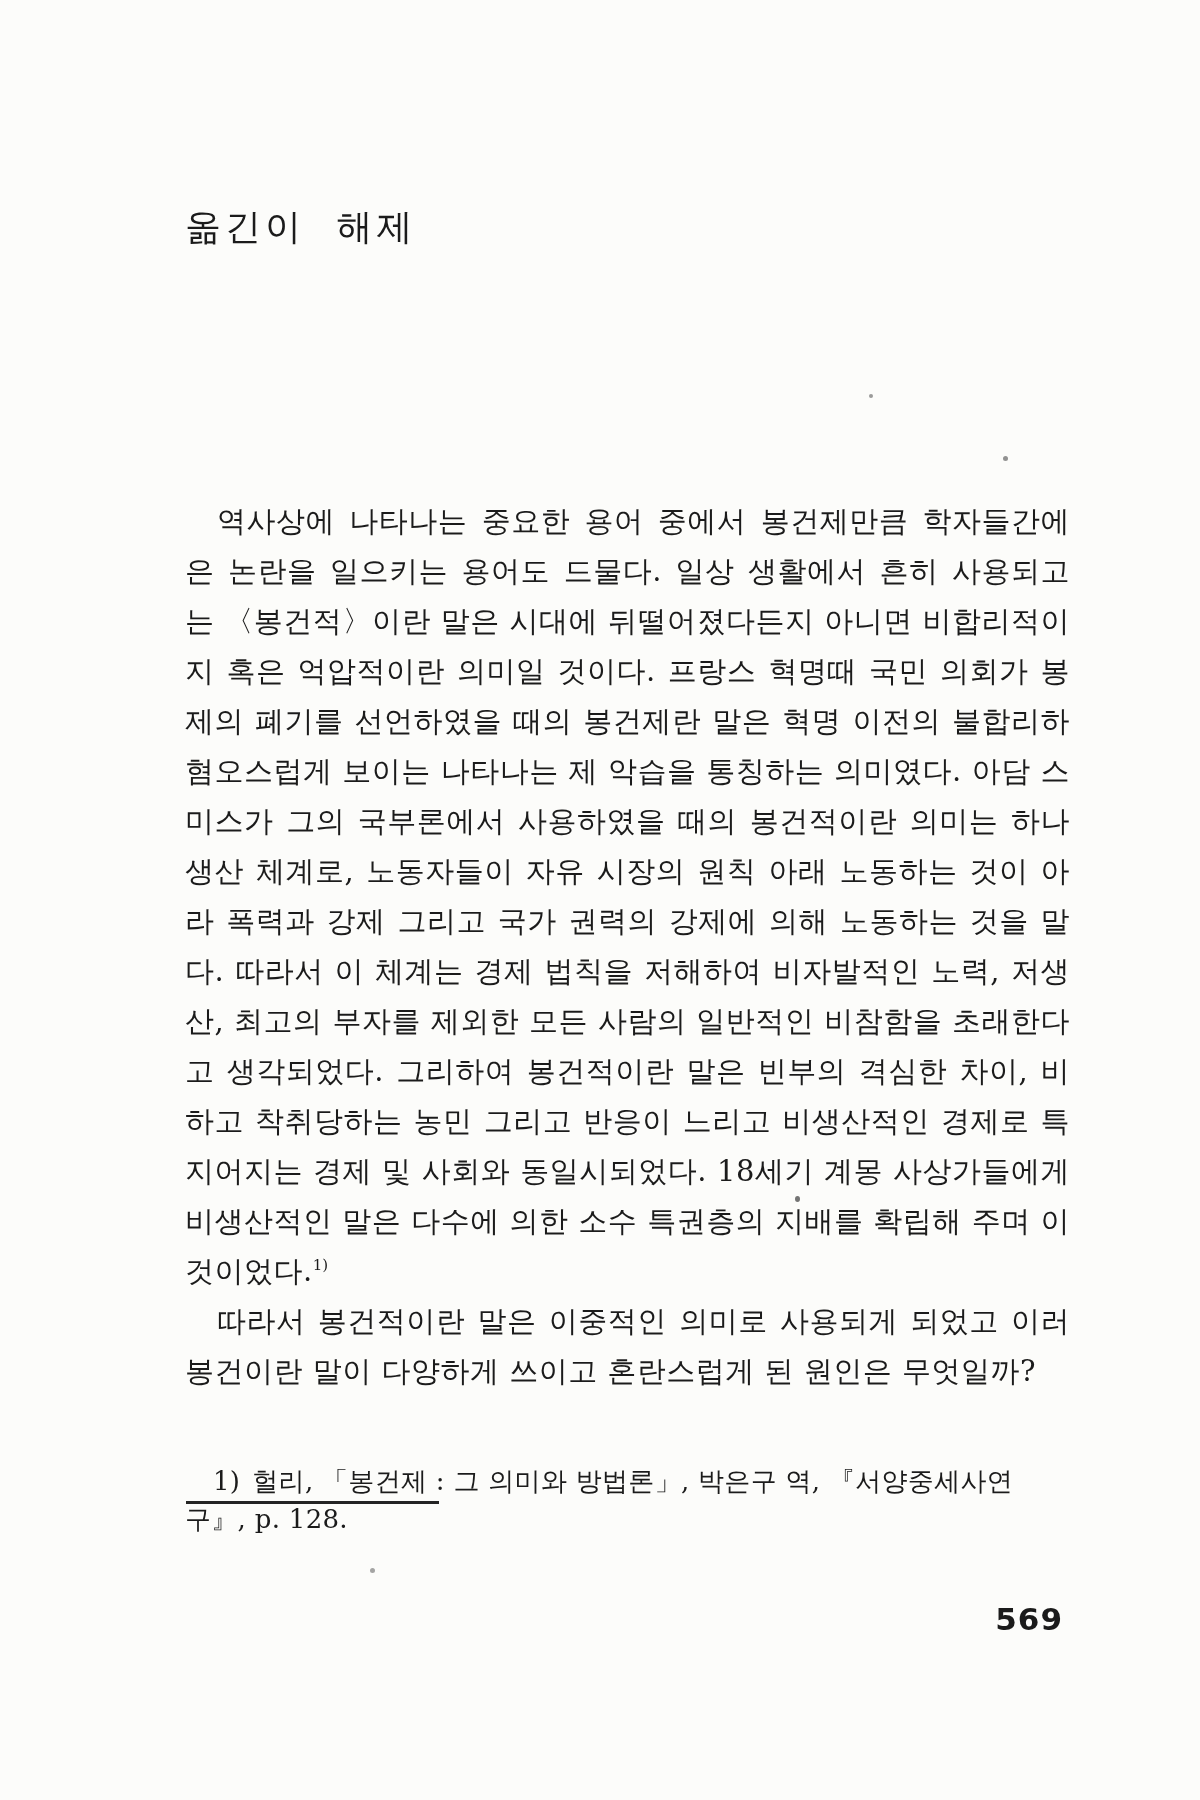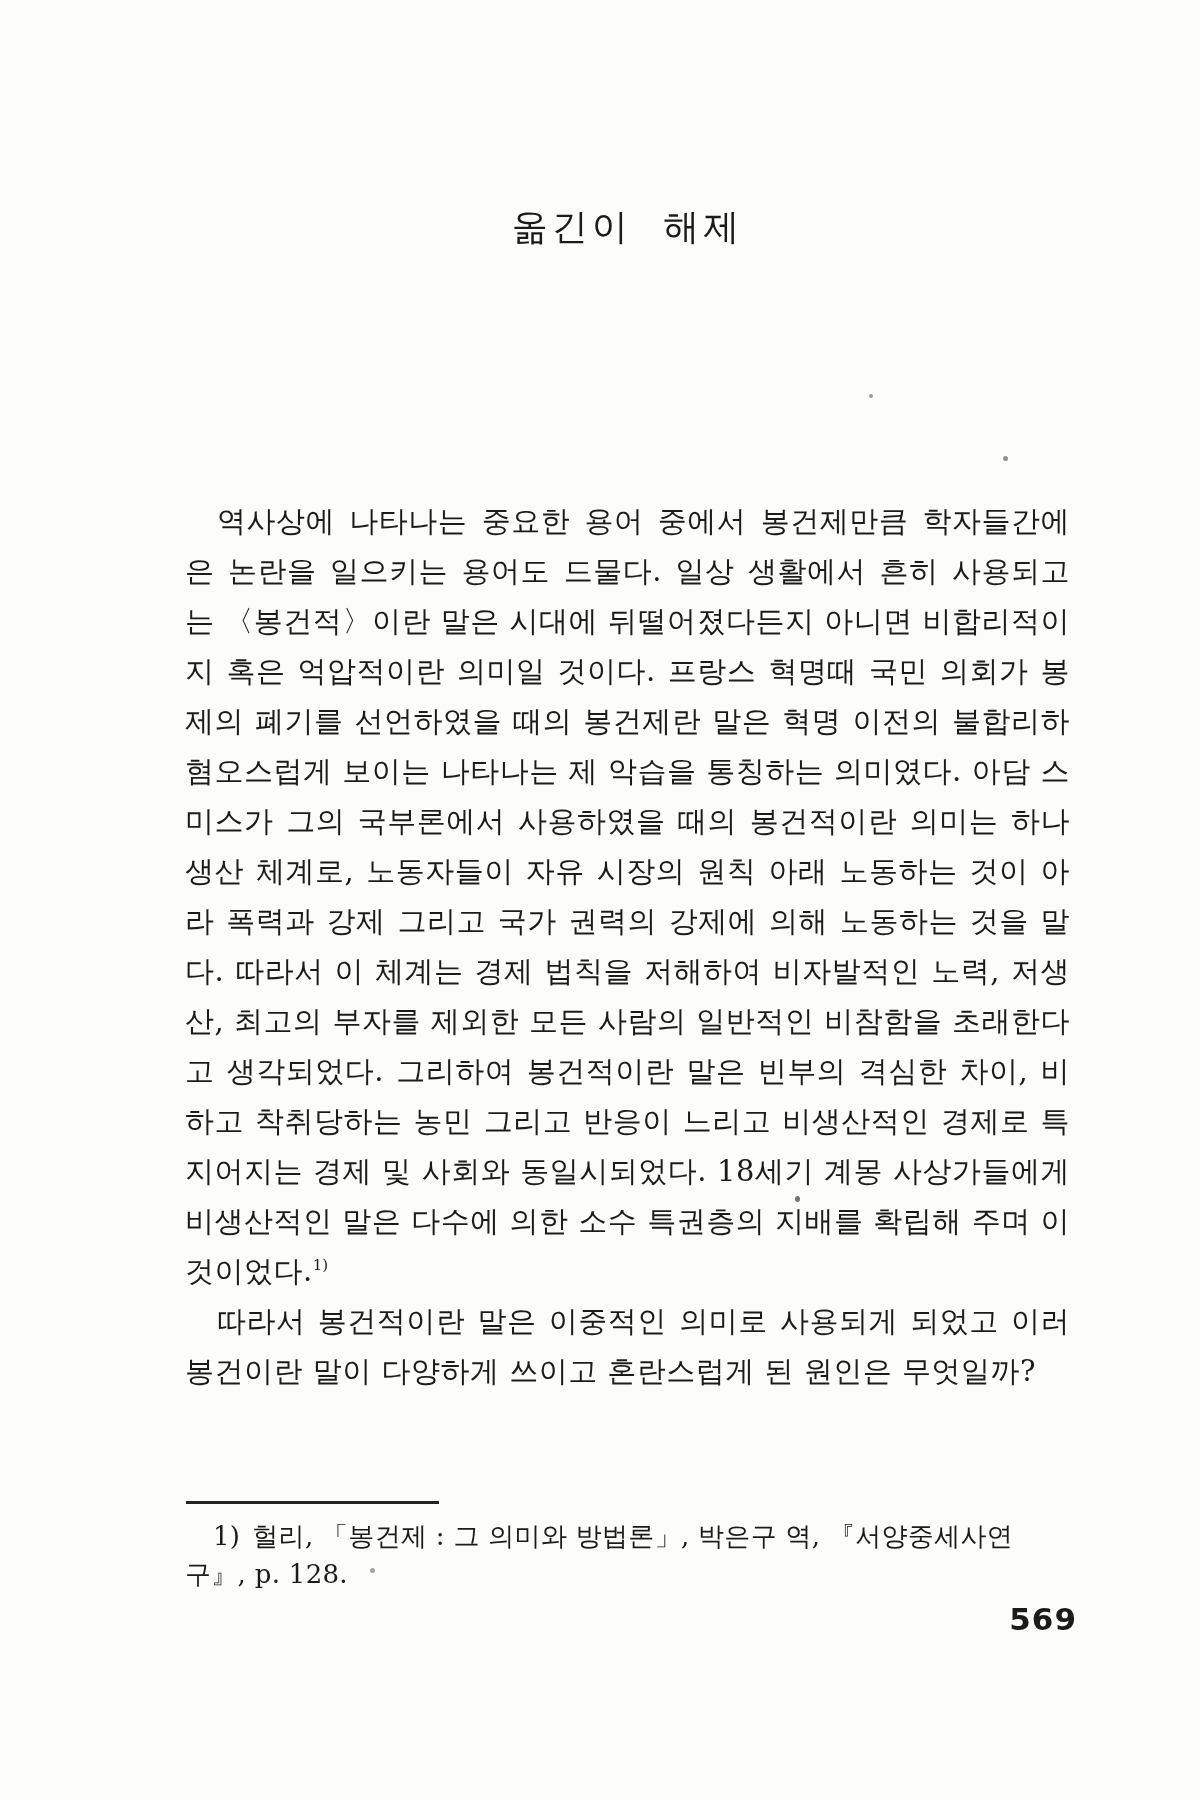--- a/index.html
+++ b/index.html
@@ -14,21 +14,21 @@
     background: #fcfcfa;
     overflow: hidden;
     font-family: "DejaVu Serif", serif;
     color: #1b1b1b;
   }
   .doc-title {
     position: absolute;
     top: 203px;
     left: 185px;
     width: 885px;
-    text-align: center;
+    text-align: left;
     font-size: 36px;
     font-weight: 500;
     letter-spacing: 4px;
     word-spacing: 16px;
     white-space: nowrap;
   }
   .body-lines {
     position: absolute;
     top: 496px;
     left: 185px;
@@ -57,35 +57,35 @@
   .footnote-rule {
     position: absolute;
     top: 1501px;
     left: 186px;
     width: 253px;
     height: 0;
     border-top: 3px solid #242424;
   }
   .footnote {
     position: absolute;
-    top: 1517px;
+    top: 1462px;
     left: 185px;
     width: 885px;
     font-size: 26px;
     line-height: 38px;
     letter-spacing: 0.3px;
   }
   .footnote .fn-label {
     margin-left: 28px;
     margin-right: 12px;
   }
   .page-number {
     position: absolute;
     top: 1601px;
-    right: 123px;
+    right: 137px;
     font-size: 31px;
     font-weight: bold;
     font-family: "DejaVu Sans", sans-serif;
     letter-spacing: 1px;
     text-align: right;
   }
   .artifact {
     position: absolute;
     background: #3a3a3a;
     border-radius: 50%;

